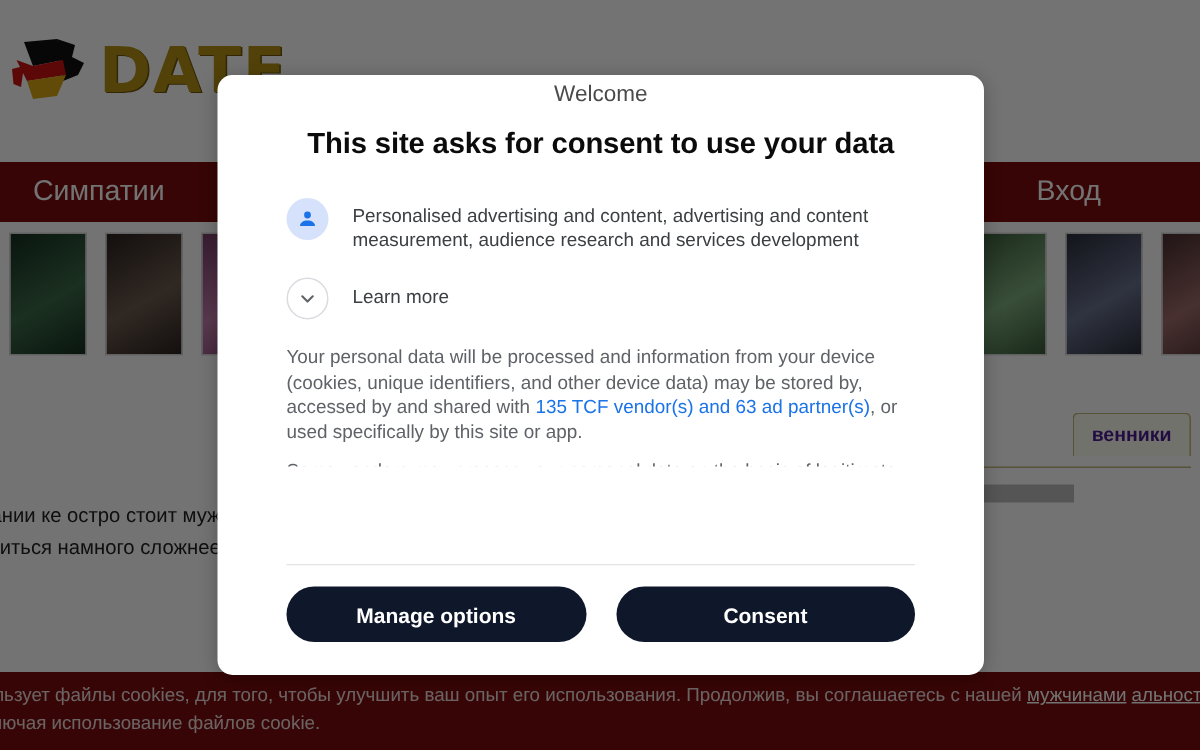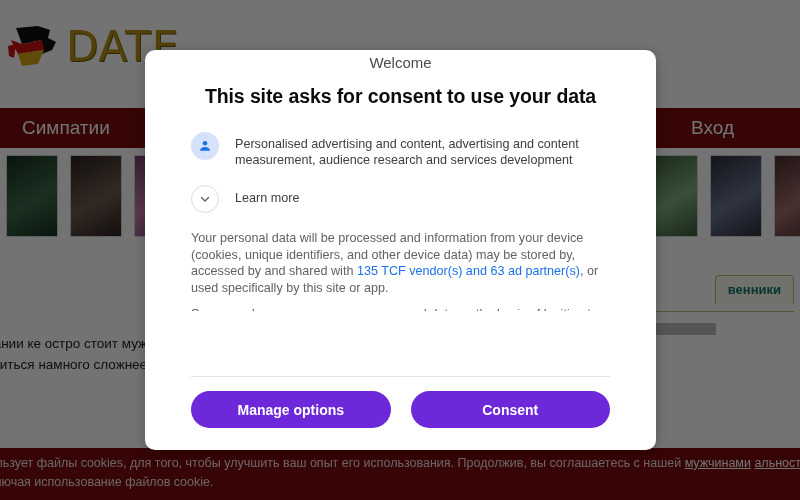--- a/index.html
+++ b/index.html
@@ -18,21 +18,21 @@
     position: absolute; left: 0; top: 0; width: 800px; height: 108px;
     background: #ffffff;
   }
   .logo-wrap {
     position: absolute; left: 8px; top: 22px;
     display: flex; align-items: center; gap: 6px;
   }
   .logo-map { width: 52px; height: 46px; display: block; }
   .logo-text {
     font-family: "DejaVu Sans", sans-serif;
-    font-size: 42px; font-weight: 400; letter-spacing: 1px;
+    font-size: 42px; font-weight: 700; letter-spacing: 1px;
     color: #b59216;
     text-shadow: 1px 1px 0 #6e5708;
   }
 
   .site-nav {
     position: absolute; left: 0; top: 108px; width: 800px; height: 40px;
     background: #7a0d0d;
     display: flex; align-items: center;
   }
   .nav-item {
@@ -58,21 +58,21 @@
     position: absolute; left: -96px; top: 68px; width: 300px;
     font-size: 13.5px; line-height: 21px; color: #222;
   }
   .tabs-row {
     position: absolute; right: 6px; top: 10px;
     display: flex; align-items: flex-end;
   }
   .tab {
     border: 1px solid #c3b97a; border-bottom: none;
     background: #fdfcf2; padding: 6px 12px 7px;
-    font-size: 13px; font-weight: 700; color: #0f766e;
+    font-size: 13px; font-weight: 700; color: #4c1d95;
     border-radius: 4px 4px 0 0; white-space: nowrap; cursor: pointer;
   }
   .tabs-underline {
     position: absolute; right: 6px; top: 46px; width: 240px;
     height: 1px; background: #c3b97a;
   }
   .grey-bar {
     position: absolute; right: 84px; top: 58px; width: 150px; height: 12px;
     background: #bdbdbd;
   }
@@ -136,21 +136,21 @@
   }
   .dlg-divider {
     position: absolute; left: 46px; right: 46px; bottom: 0;
     height: 1px; background: #e3e3e3;
   }
   .dlg-actions {
     flex: 0 0 auto; padding: 14px 46px 22px; display: flex; gap: 20px;
   }
   .btn {
     flex: 1 1 0; height: 37px; border: none; border-radius: 19px;
-    background: #6d28d9; color: #ffffff;
+    background: #0f172a; color: #ffffff;
     font-family: "Liberation Sans", sans-serif;
     font-size: 14px; font-weight: 700; cursor: pointer;
   }
 </style>
 </head>
 <body>
 
 <div id="page">
 
   <div id="site">

